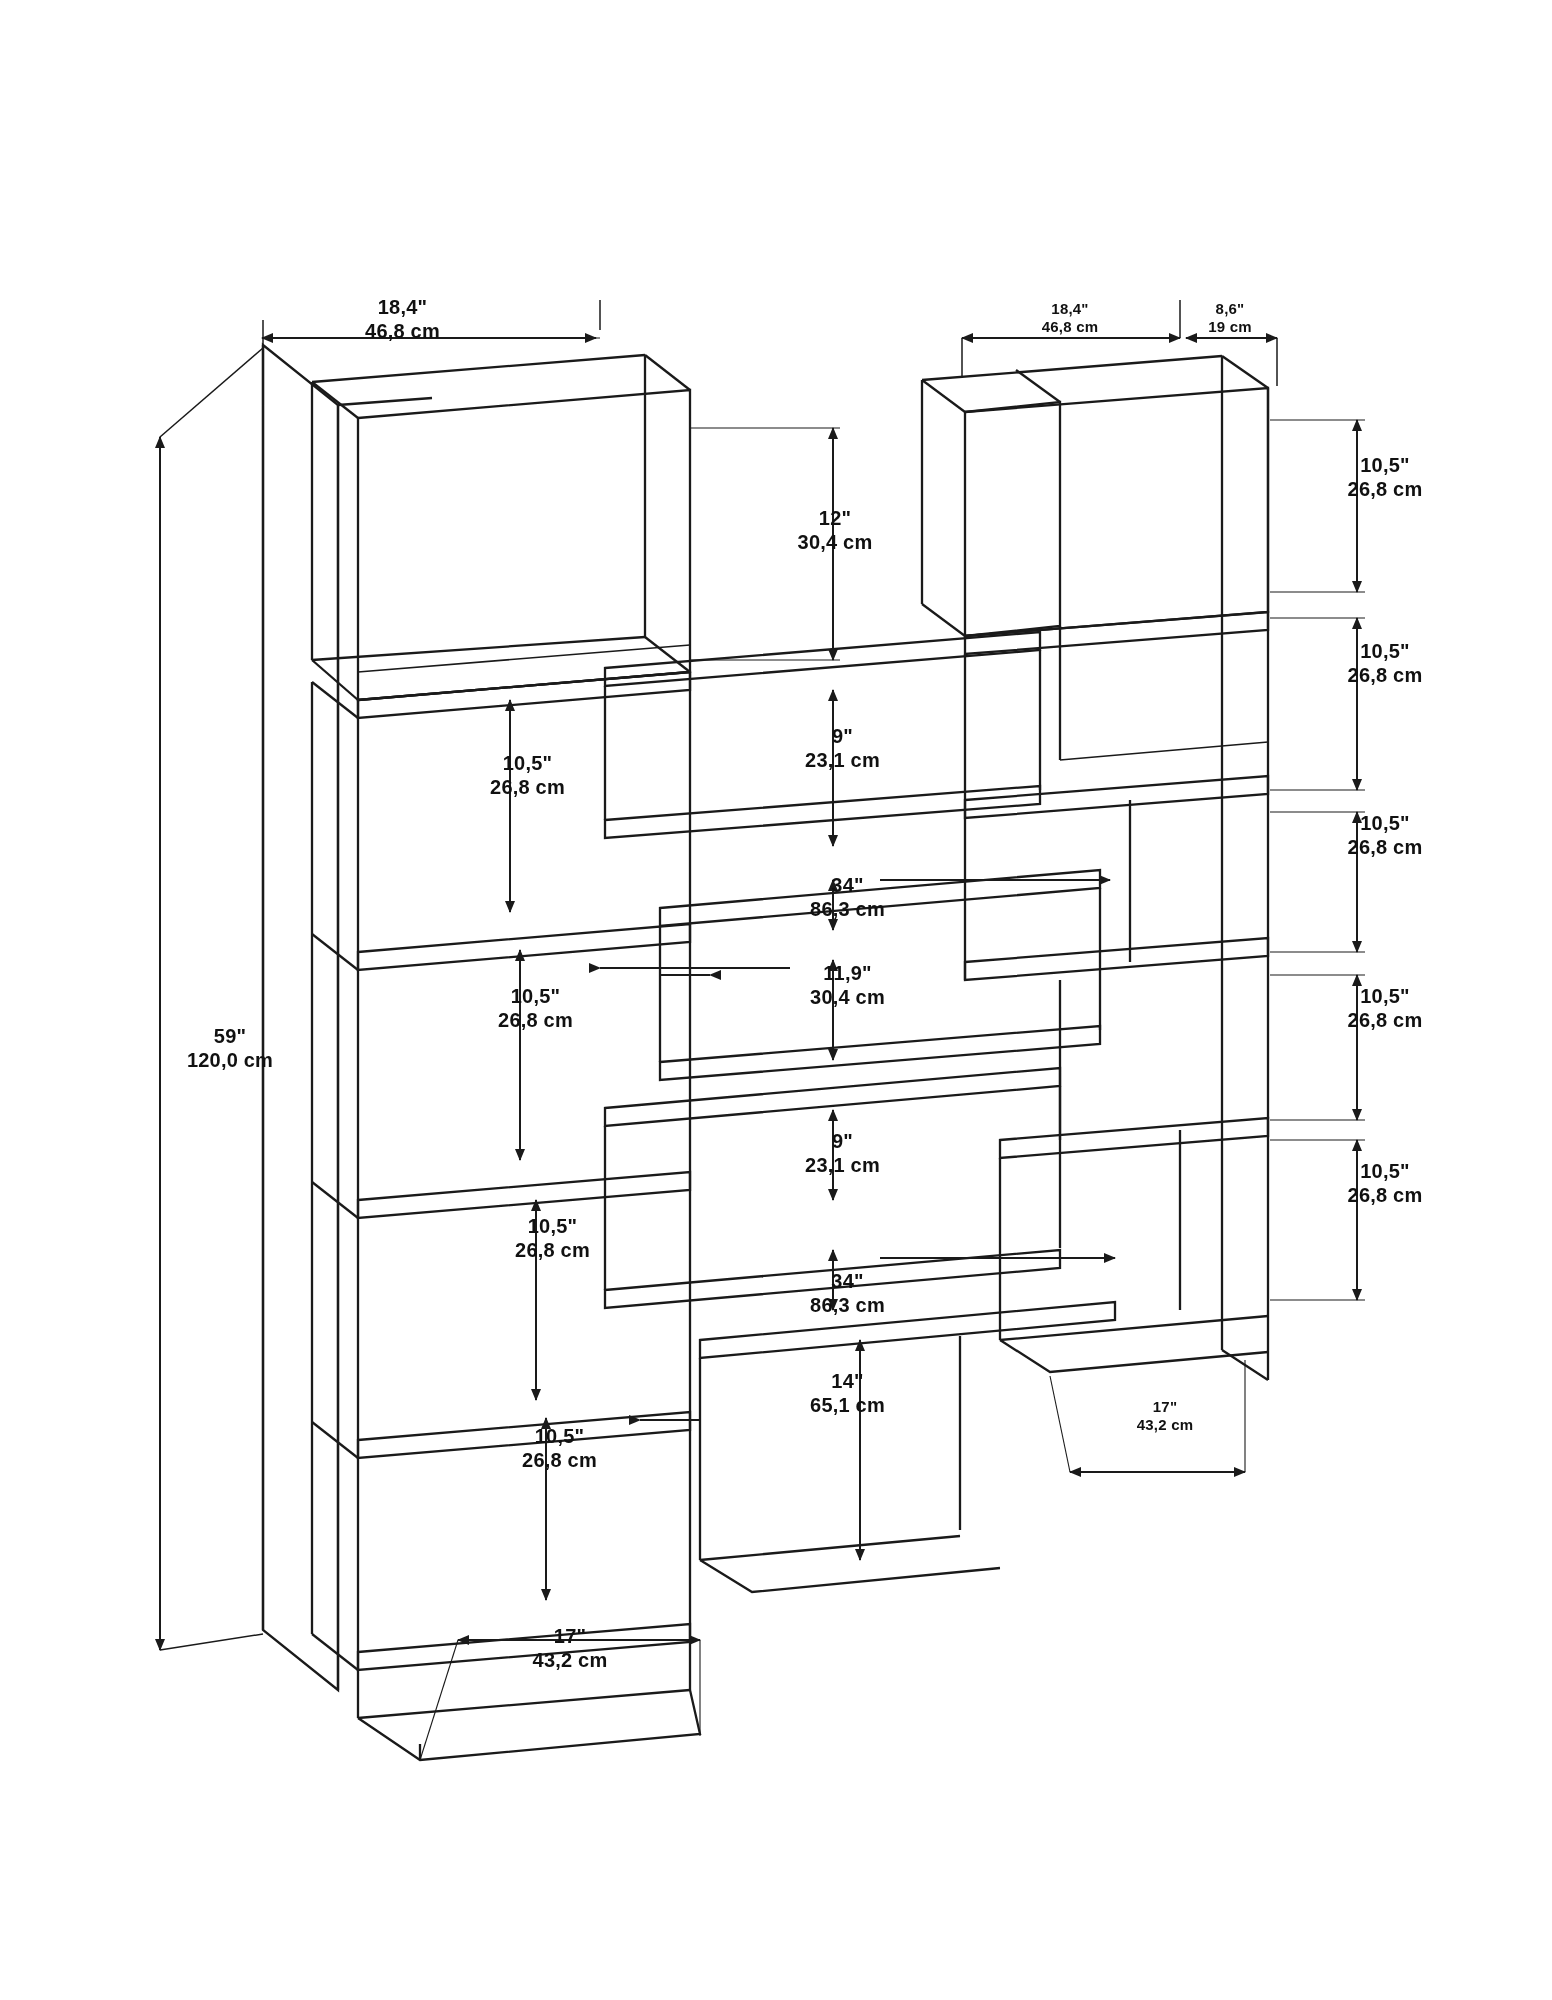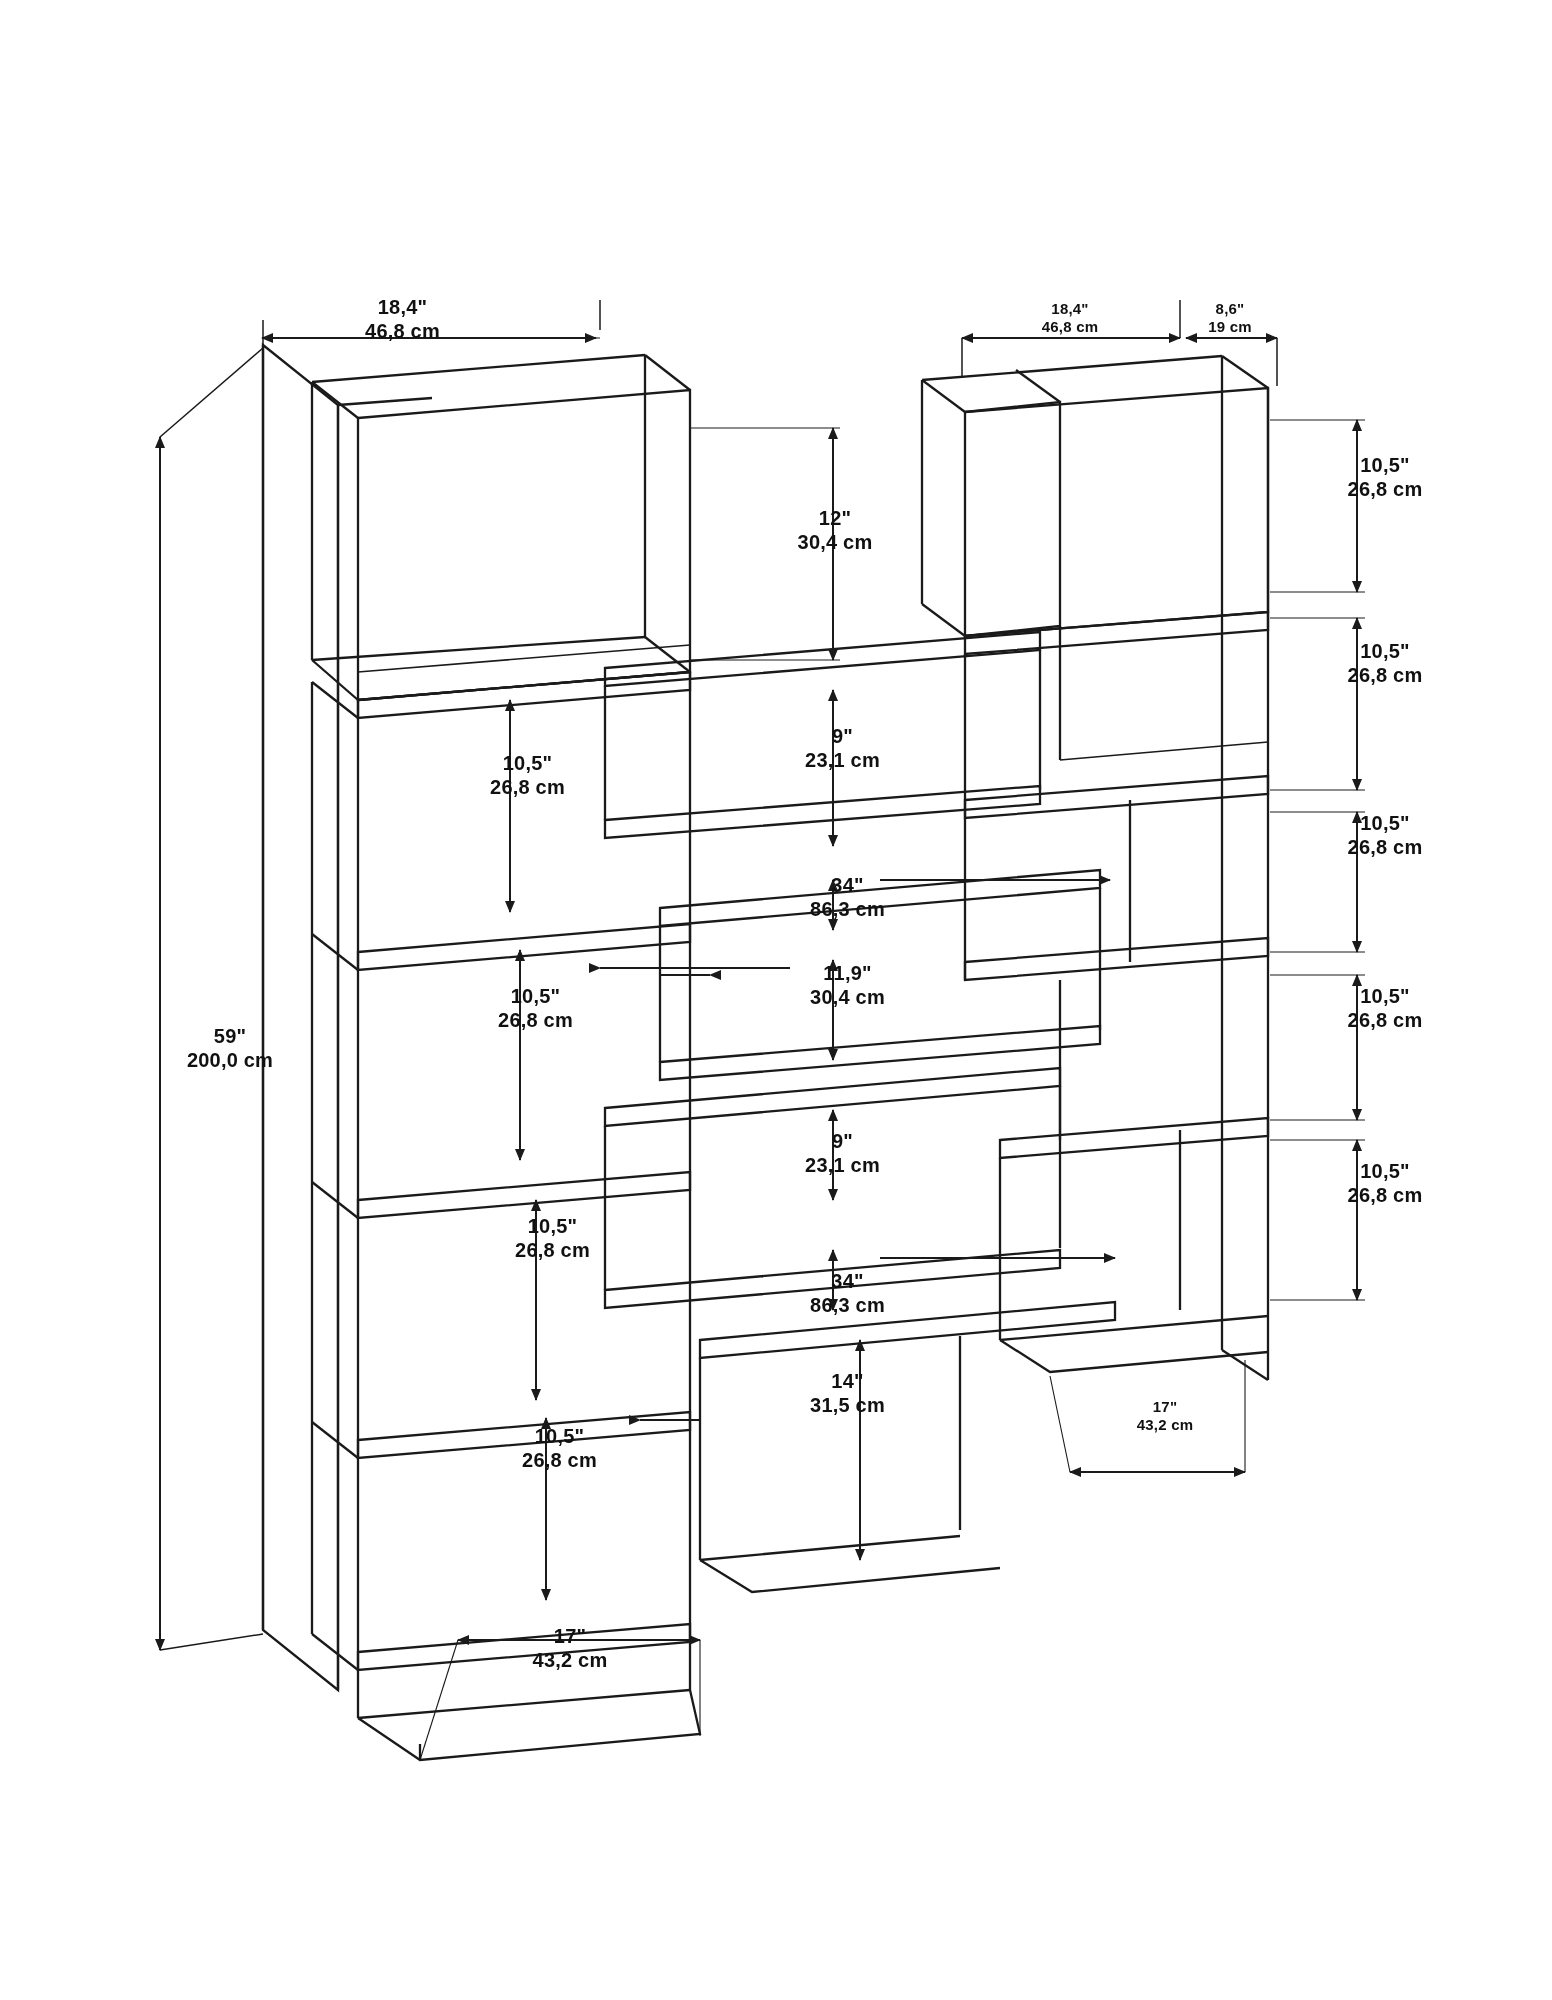--- a/index.html
+++ b/index.html
@@ -218,21 +218,21 @@
     <span class="cm">46,8 cm</span>
   </div>
 
   <div class="dimlabel small" style="left:1182px;top:300px;width:96px;">
     <span class="in">8,6"</span>
     <span class="cm">19 cm</span>
   </div>
 
   <div class="dimlabel" style="left:150px;top:1025px;width:160px;">
     <span class="in">59"</span>
-    <span class="cm">200,0 cm</span>
+    <span class="cm">120,0 cm</span>
   </div>
 
   <div class="dimlabel" style="left:750px;top:507px;width:170px;">
     <span class="in">12"</span>
     <span class="cm">30,4 cm</span>
   </div>
 
   <div class="dimlabel" style="left:1300px;top:454px;width:170px;">
     <span class="in">10,5"</span>
     <span class="cm">26,8 cm</span>
@@ -298,21 +298,21 @@
     <span class="cm">23,1 cm</span>
   </div>
 
   <div class="dimlabel" style="left:760px;top:1270px;width:175px;">
     <span class="in">34"</span>
     <span class="cm">86,3 cm</span>
   </div>
 
   <div class="dimlabel" style="left:760px;top:1370px;width:175px;">
     <span class="in">14"</span>
-    <span class="cm">31,5 cm</span>
+    <span class="cm">65,1 cm</span>
   </div>
 
   <div class="dimlabel" style="left:480px;top:1625px;width:180px;">
     <span class="in">17"</span>
     <span class="cm">43,2 cm</span>
   </div>
 
   <div class="dimlabel small" style="left:1085px;top:1398px;width:160px;">
     <span class="in">17"</span>
     <span class="cm">43,2 cm</span>

